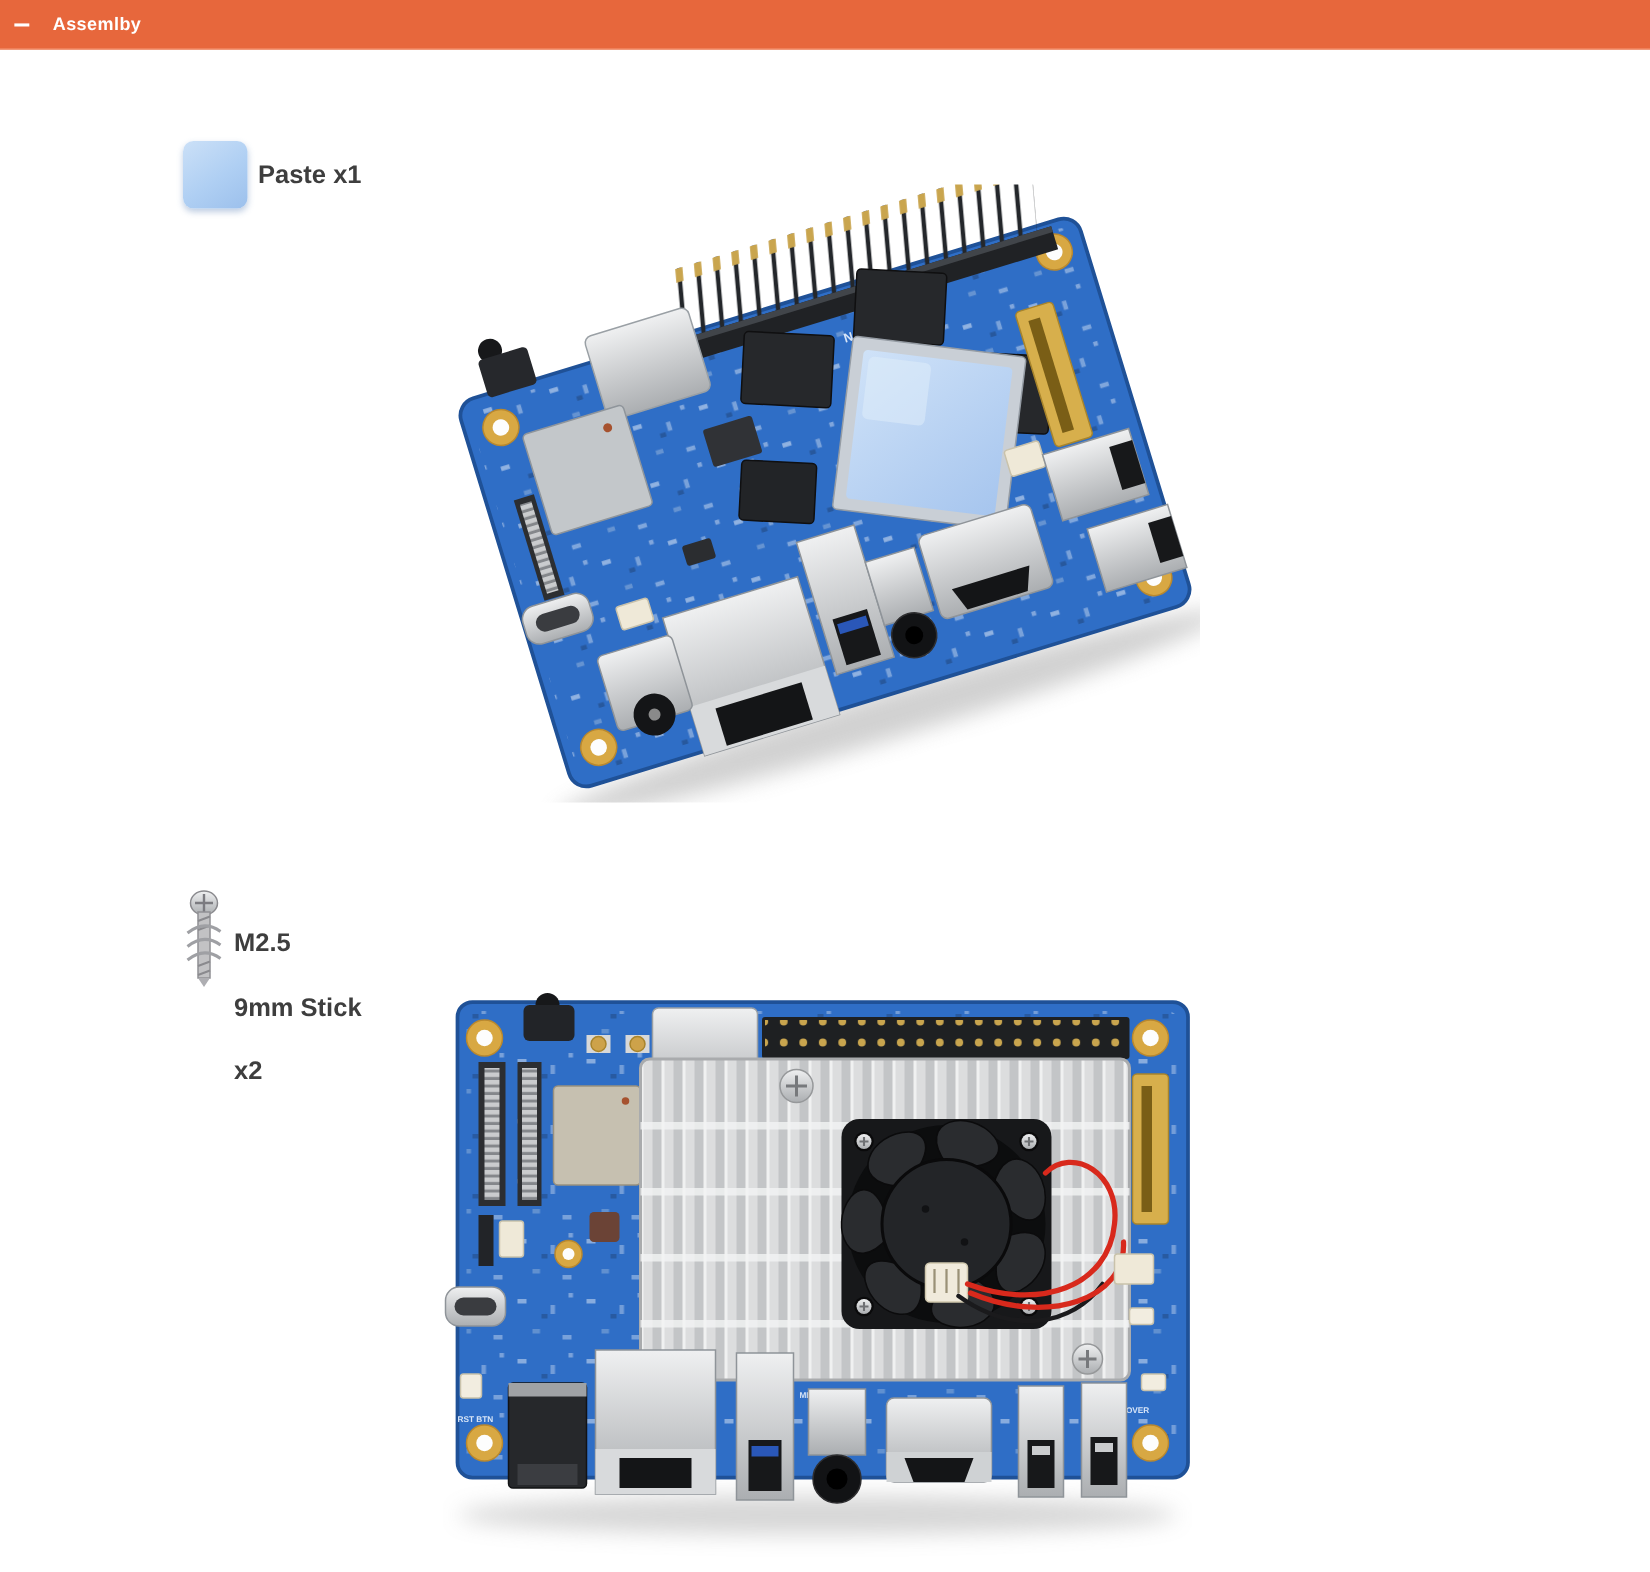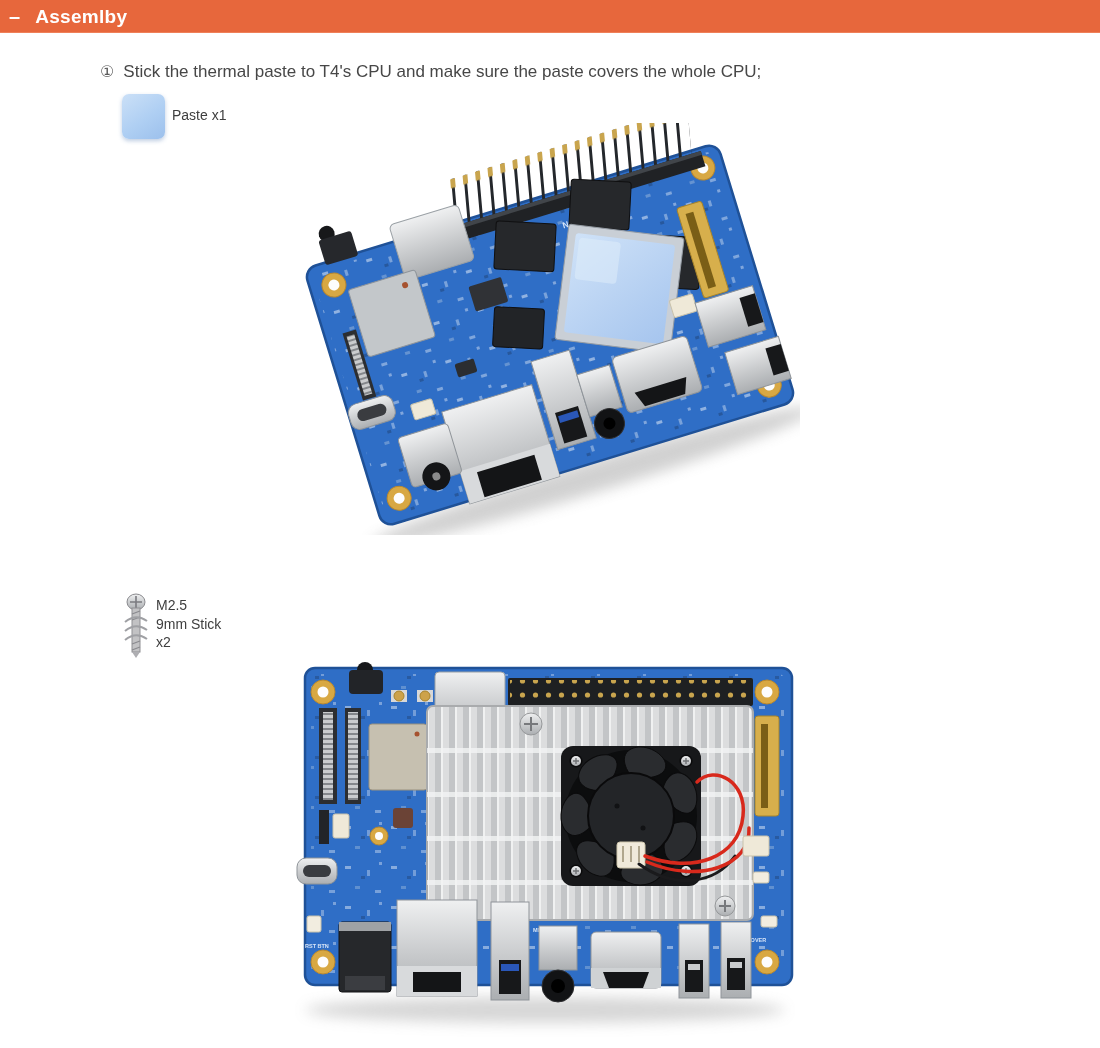--- a/index.html
+++ b/index.html
@@ -1,51 +1,48 @@
 <!DOCTYPE html>
 <html><head>
 <meta charset="utf-8">
 <style>
   html,body{margin:0;padding:0;background:#fff;}
   .page{position:relative;width:1100px;height:1048px;background:#ffffff;overflow:hidden;
         font-family:"Liberation Sans","DejaVu Sans",sans-serif;}
   .section-header{position:absolute;left:0;top:0;width:100%;height:33px;background:#E7673C;
         display:flex;align-items:center;box-sizing:border-box;border-bottom:1px solid #ef8059;}
   .section-header .dash{color:#ffffff;font-weight:700;font-size:20px;margin-left:9px;line-height:1;}
-  .section-header .title{color:#ffffff;font-weight:700;font-size:19px;margin-left:15px;line-height:1;letter-spacing:.3px;}
+  .section-header .title{color:#ffffff;font-weight:700;font-size:12px;margin-left:15px;line-height:1;letter-spacing:.3px;}
   .step{position:absolute;font-size:17px;color:#474747;white-space:nowrap;}
   .step .marker{color:#5a5a5a;margin-right:9px;font-size:16px;}
   .step1{left:100px;top:62px;}
   .step2{left:100px;top:564px;}
   .paste-thumb{position:absolute;left:122px;top:94px;width:43px;height:45px;border-radius:7px;
         background:linear-gradient(145deg,#CBE0F7 0%,#AFCFF3 55%,#9CC0EC 100%);
         box-shadow:0 2px 4px rgba(110,145,190,.45);}
-  .part-label{position:absolute;font-weight:400;font-size:14px;color:#3E3E3E;}
+  .part-label{position:absolute;font-weight:700;font-size:17px;color:#3E3E3E;}
   .label-paste{left:172px;top:107px;}
   .label-screw{left:156px;top:596px;line-height:18.5px;}
-  .label-screw span{display:block;}
+  .label-screw span{display:block;margin-top:24px;}
   .screw-thumb{position:absolute;left:119px;top:592px;width:34px;height:66px;}
   .photo{position:absolute;}
   .photo-1{left:300px;top:123px;width:500px;height:412px;}
   .photo-2{left:295px;top:660px;width:500px;height:378px;}
   svg{display:block;}
 </style>
 </head>
 <body>
 
 <div class="page">
 
   <header class="section-header">
     <span class="dash">–</span>
     <span class="title">Assemlby</span>
   </header>
 
-  <div class="step step1">
-    <span class="marker">①</span><span>Stick the thermal paste to T4's CPU and make sure the paste covers the whole CPU;</span>
-  </div>
   <div class="paste-thumb"></div>
   <div class="part-label label-paste">Paste x1</div>
 
   <svg width="0" height="0" style="position:absolute" aria-hidden="true">
     <defs>
       <linearGradient id="silverV" x1="0" y1="0" x2="0" y2="1">
         <stop offset="0" stop-color="#EFF0F1"></stop>
           <stop offset="0.55" stop-color="#C9CBCD"></stop>
           <stop offset="1" stop-color="#ABAEB1"></stop>
       </linearGradient>

